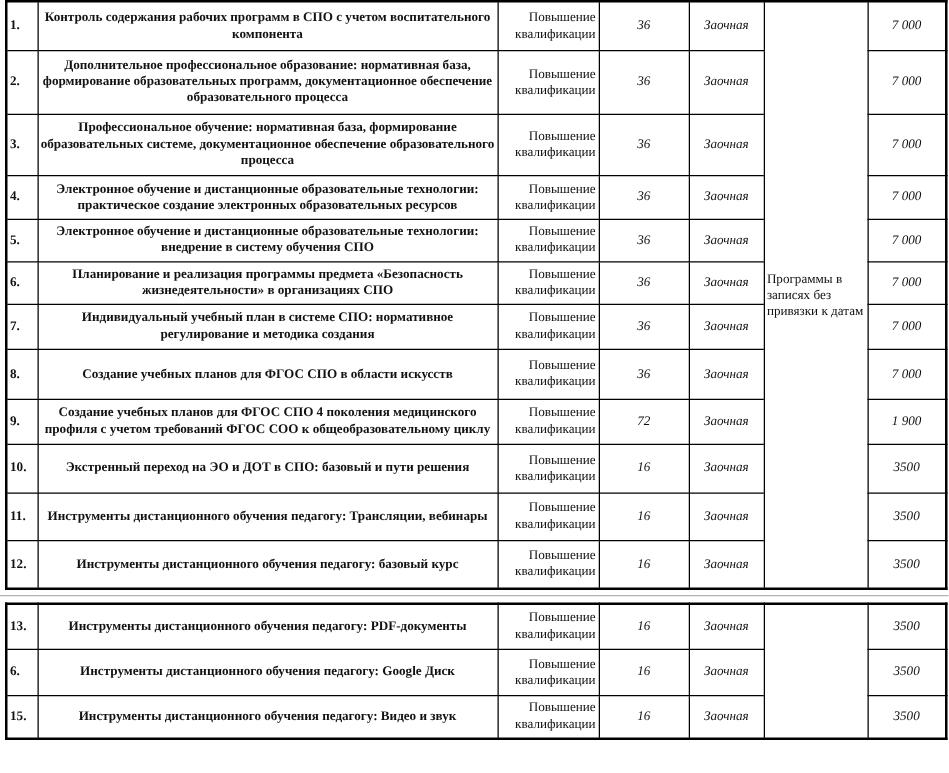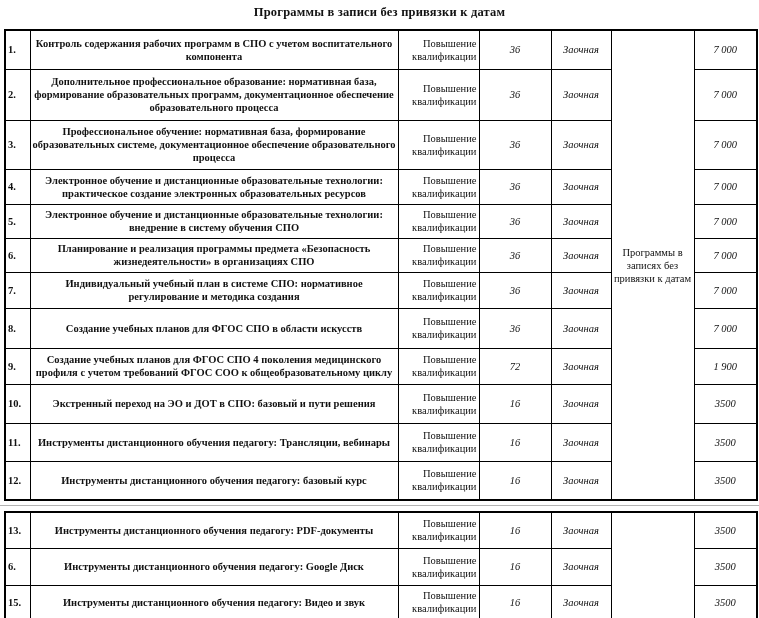--- a/index.html
+++ b/index.html
@@ -55,38 +55,37 @@
   }
   td.c-type {
     text-align: right;
     padding-left: 4px;
   }
   td.c-hours, td.c-form, td.c-price {
     text-align: center;
     font-style: italic;
   }
   td.c-note {
-    text-align: center;
+    text-align: left;
     line-height: 17px;
     padding: 2px 3px;
     margin-top: 23px;
   }
   .table-gap {
     height: 4px;
     border-bottom: 1px solid #b3b3b3;
     margin-bottom: 5px;
     width: 759px;
   }
 </style>
 </head>
 <body>
 
 <div class="page">
 
-  <div class="title">Программы в записи без привязки к датам</div>
 
   <table class="doc-table t1">
     <colgroup>
       <col style="width:25px">
         <col style="width:368px">
         <col style="width:81px">
         <col style="width:72px">
         <col style="width:60px">
         <col style="width:83px">
         <col style="width:63px">

